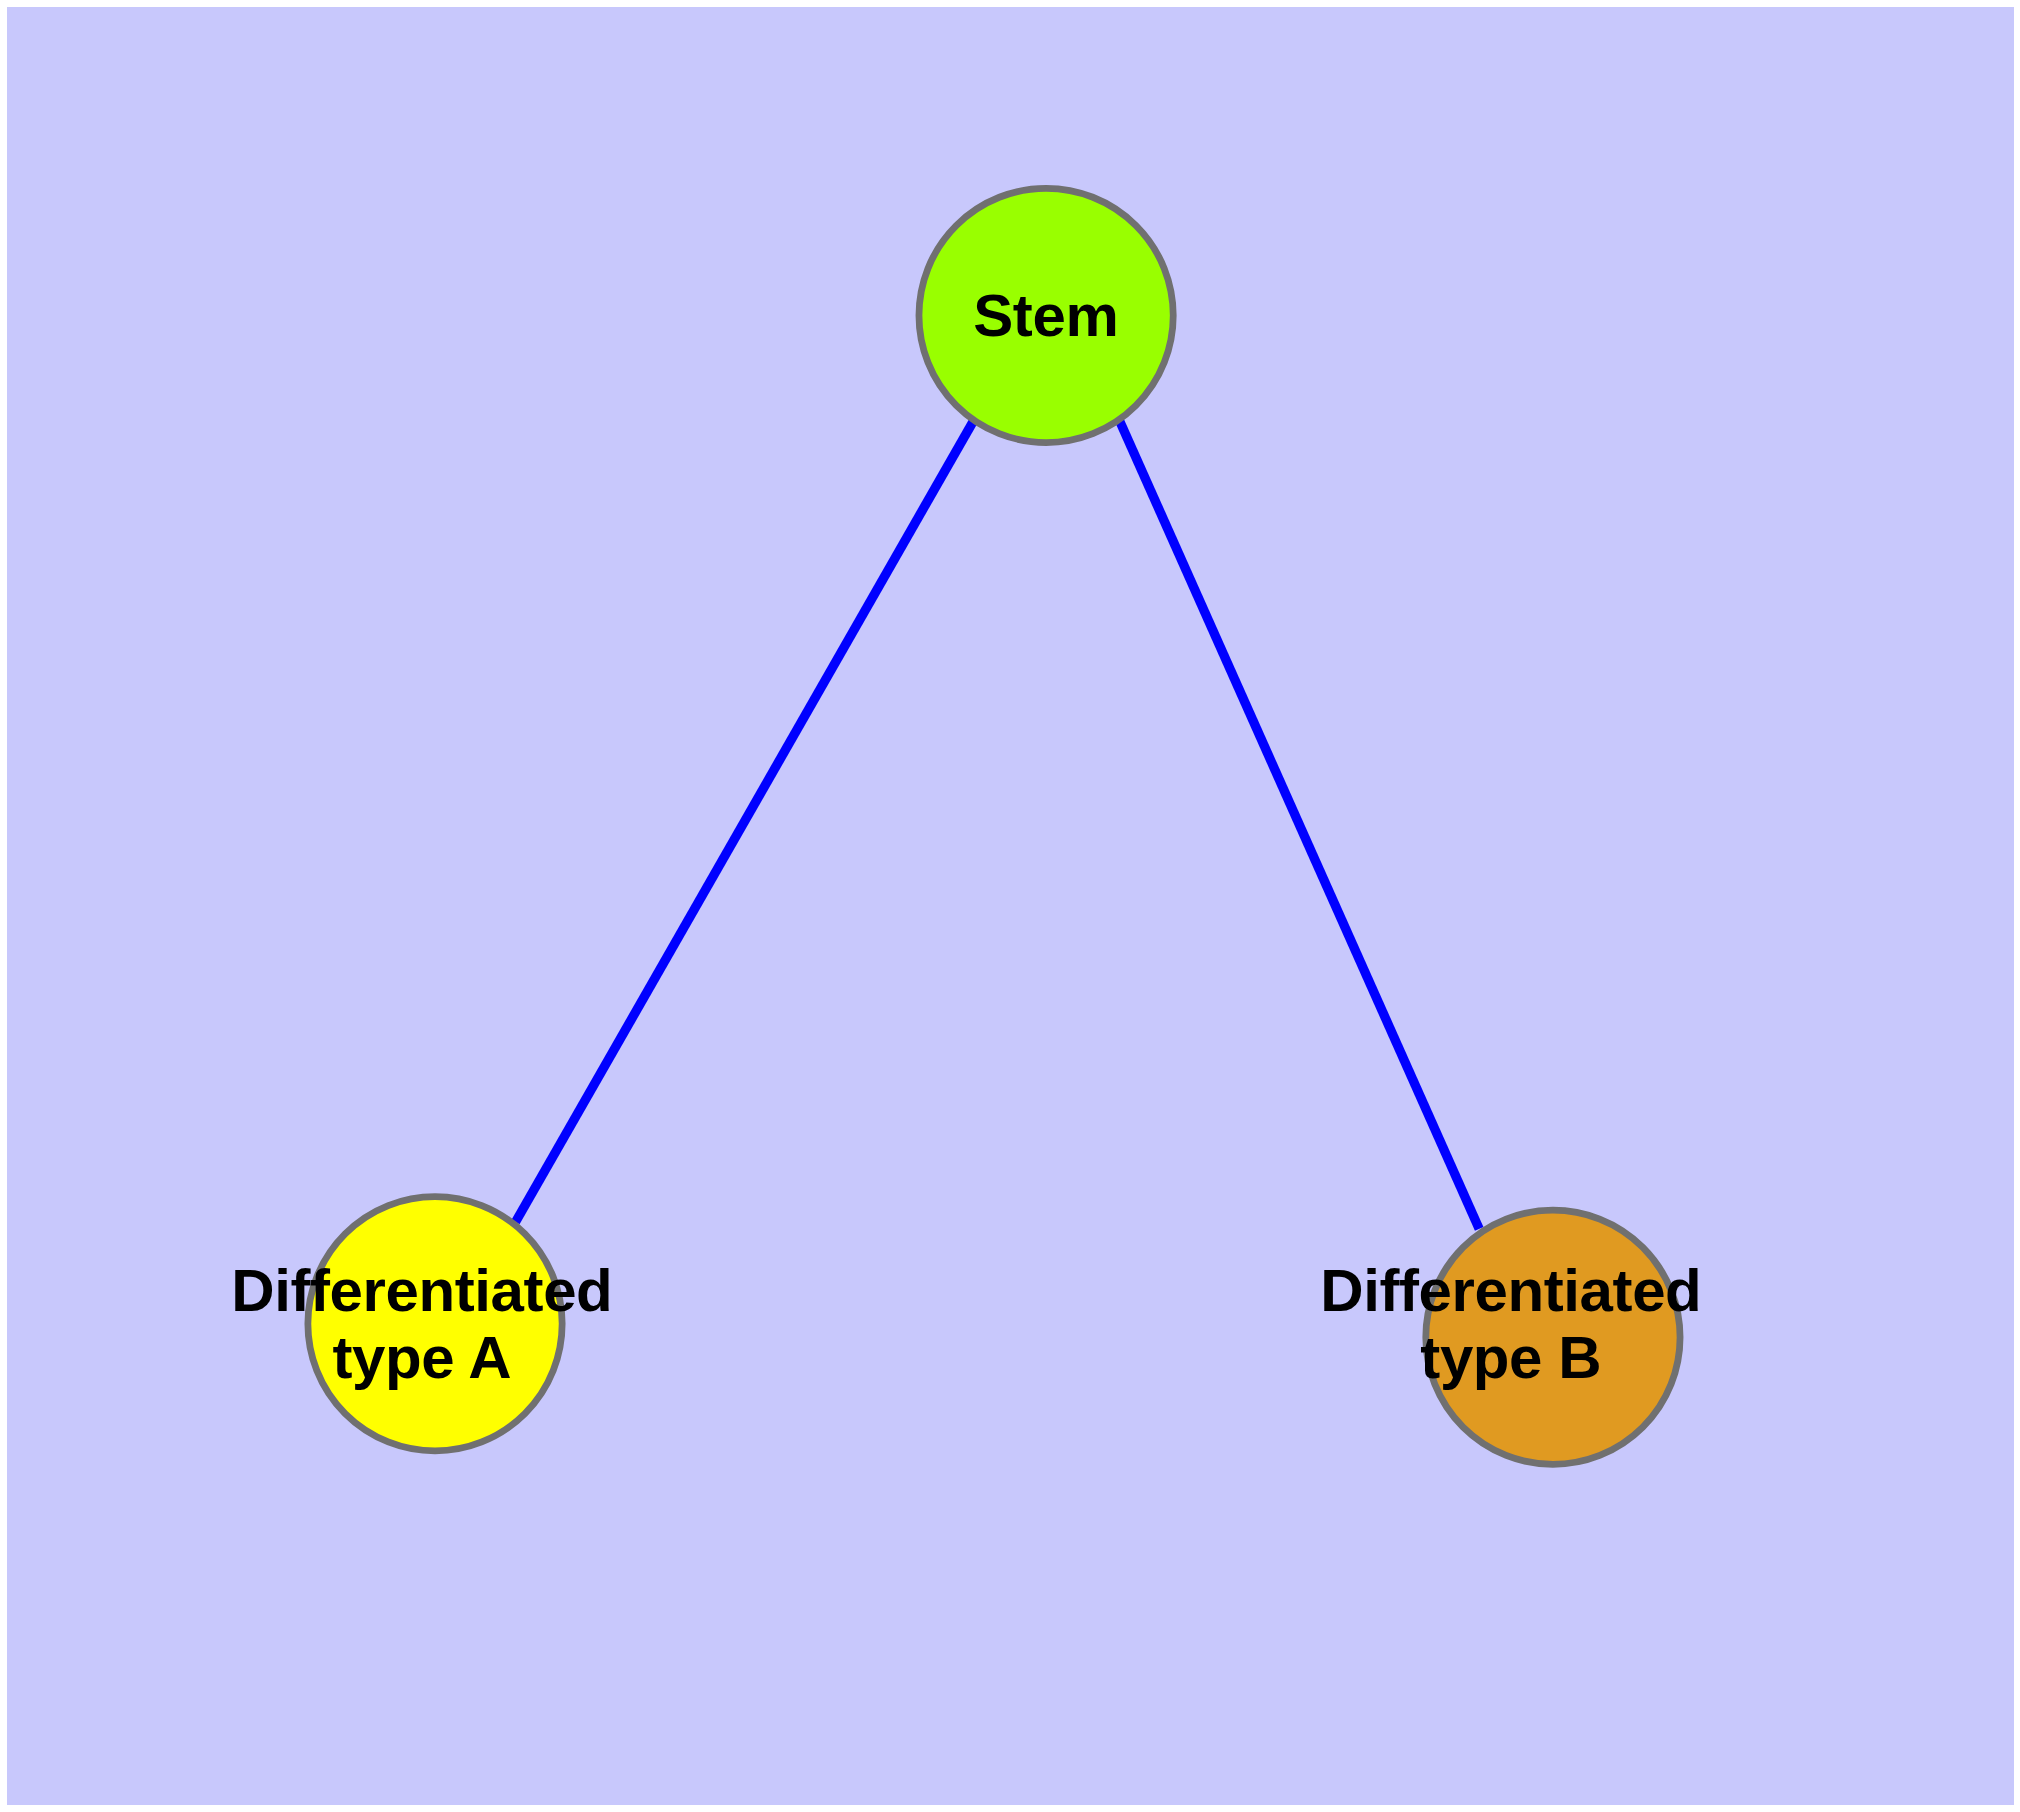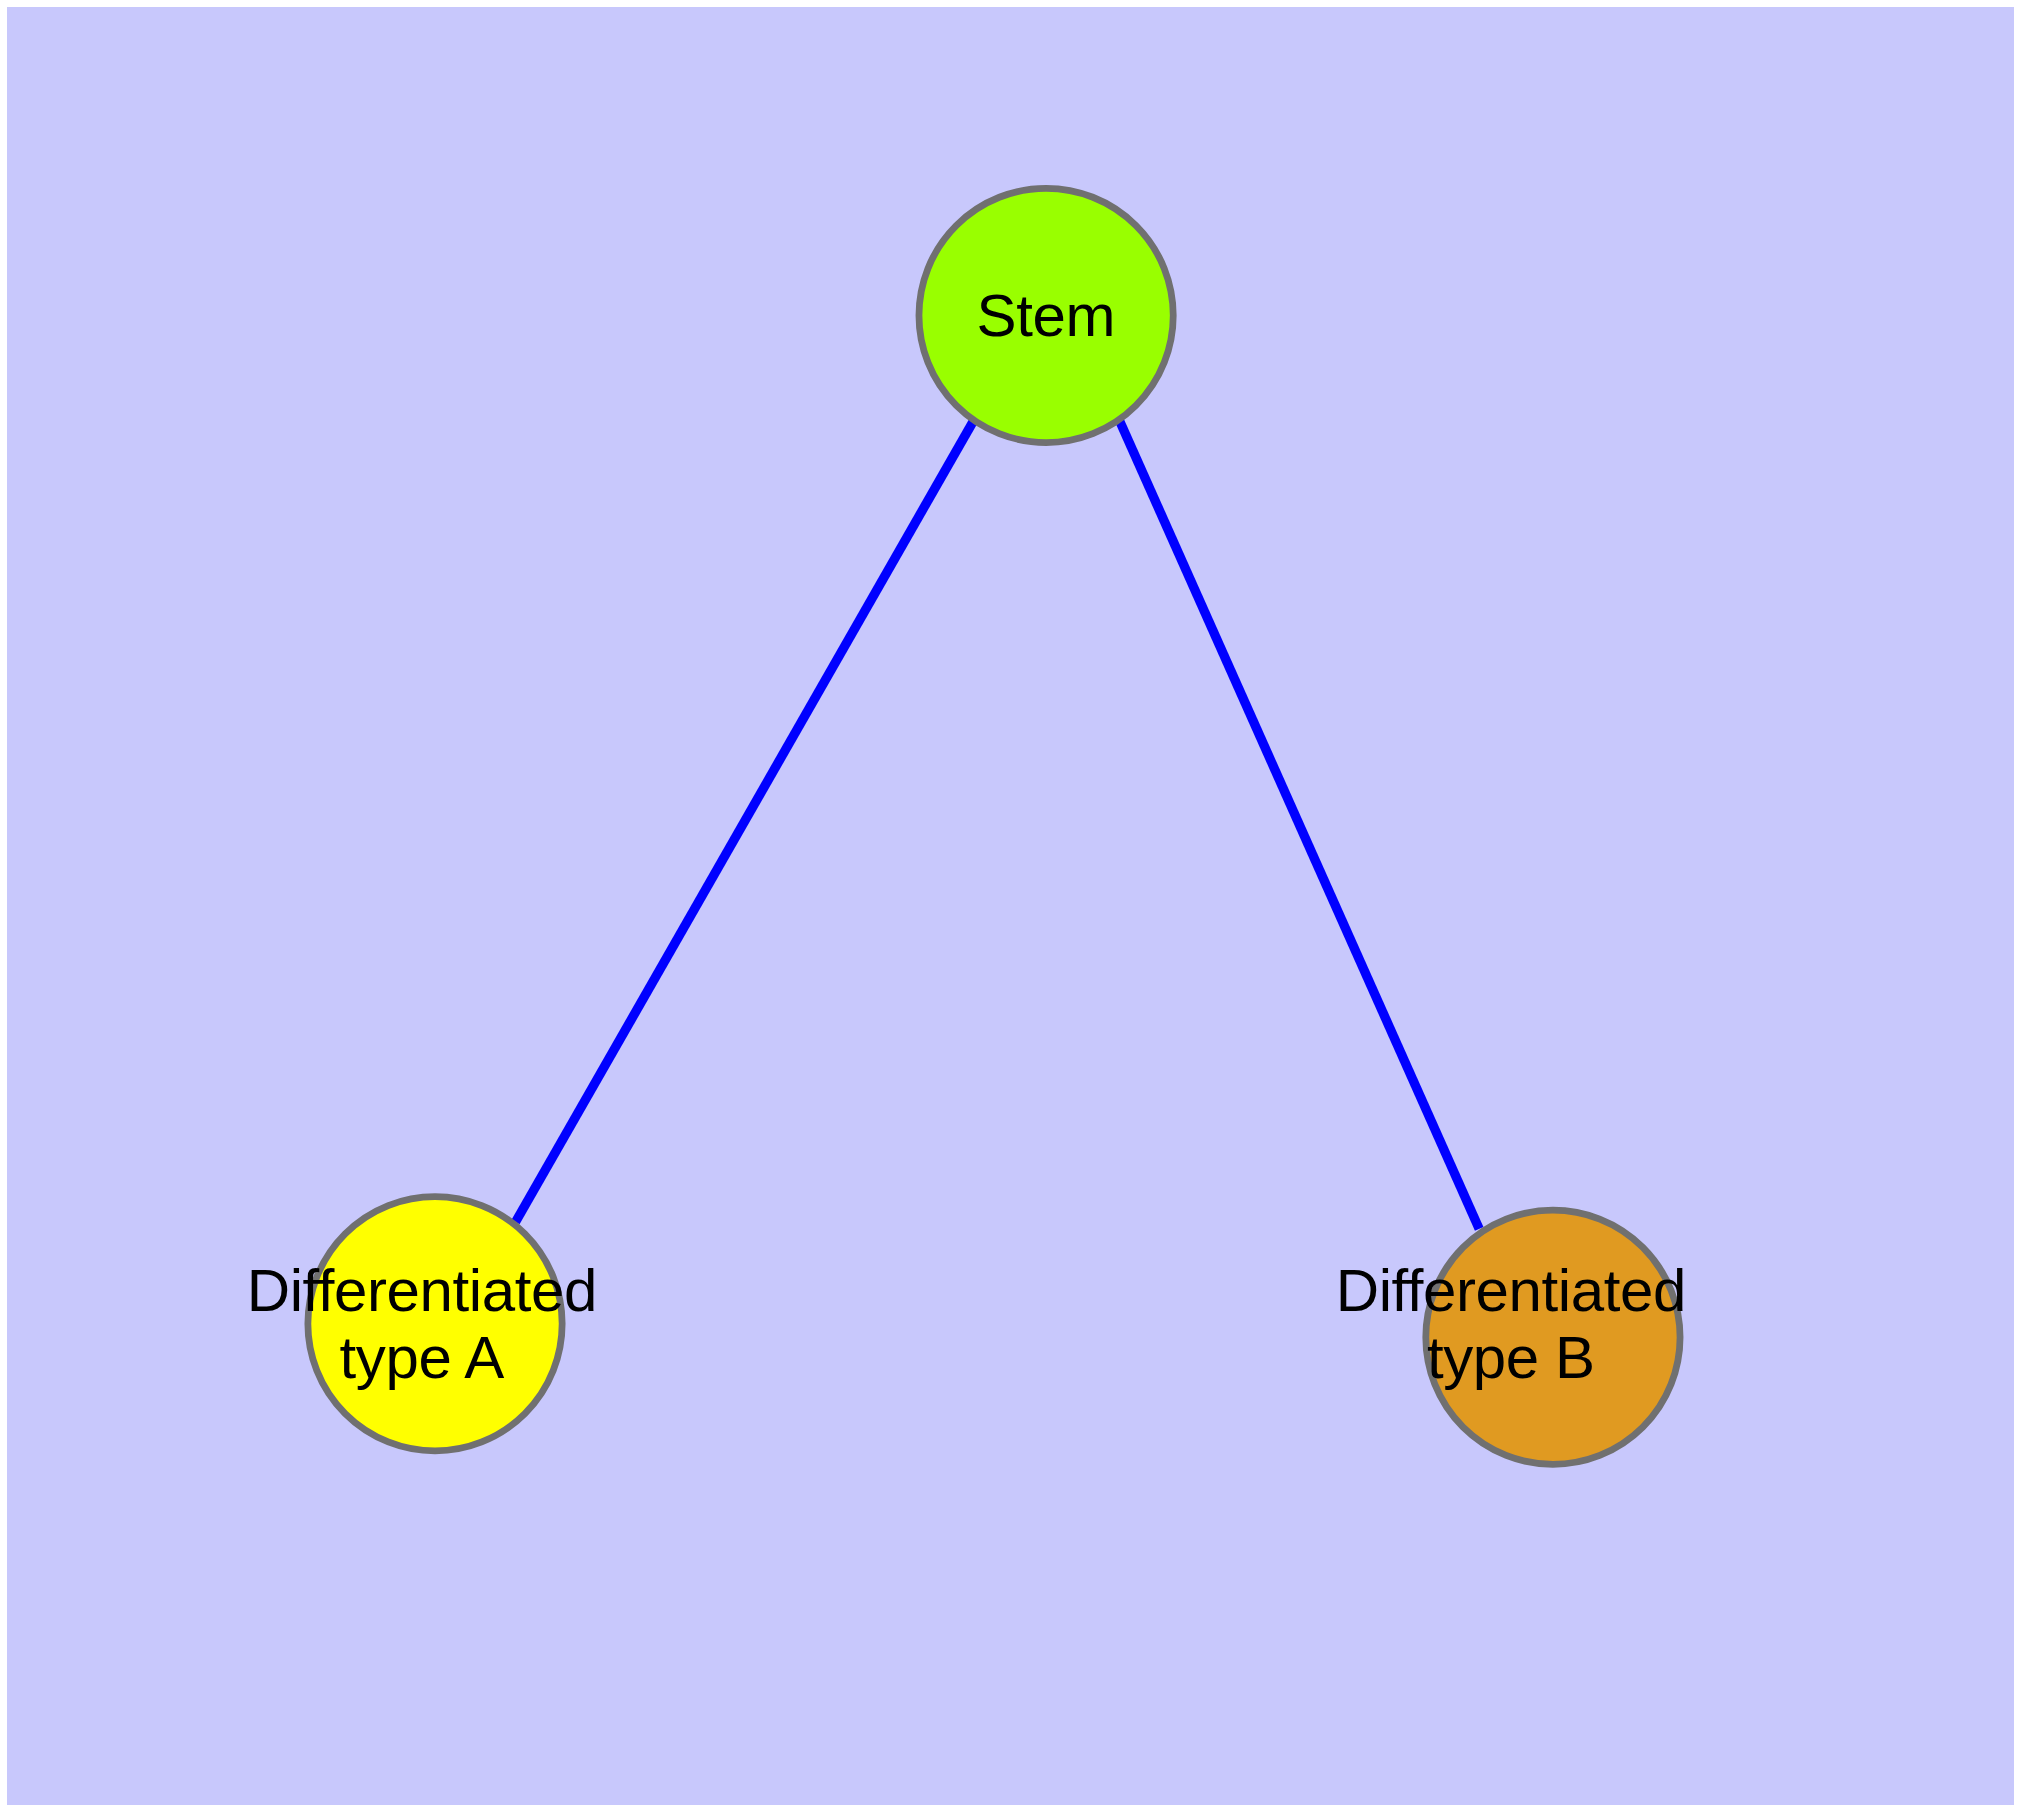--- a/index.html
+++ b/index.html
@@ -38,21 +38,21 @@
   }
   .edge-line {
     stroke: #0000ff;
     stroke-width: 11;
     stroke-linecap: butt;
   }
   .node-label {
     position: absolute;
     text-align: center;
     color: #000000;
-    font-weight: normal;
+    font-weight: bold;
     font-size: 60px;
     line-height: 1.12;
     letter-spacing: -0.4px;
     white-space: pre-line;
     transform: translate(-50%, -50%);
     pointer-events: none;
   }
   .node-hit {
     position: absolute;
     border-radius: 50%;

